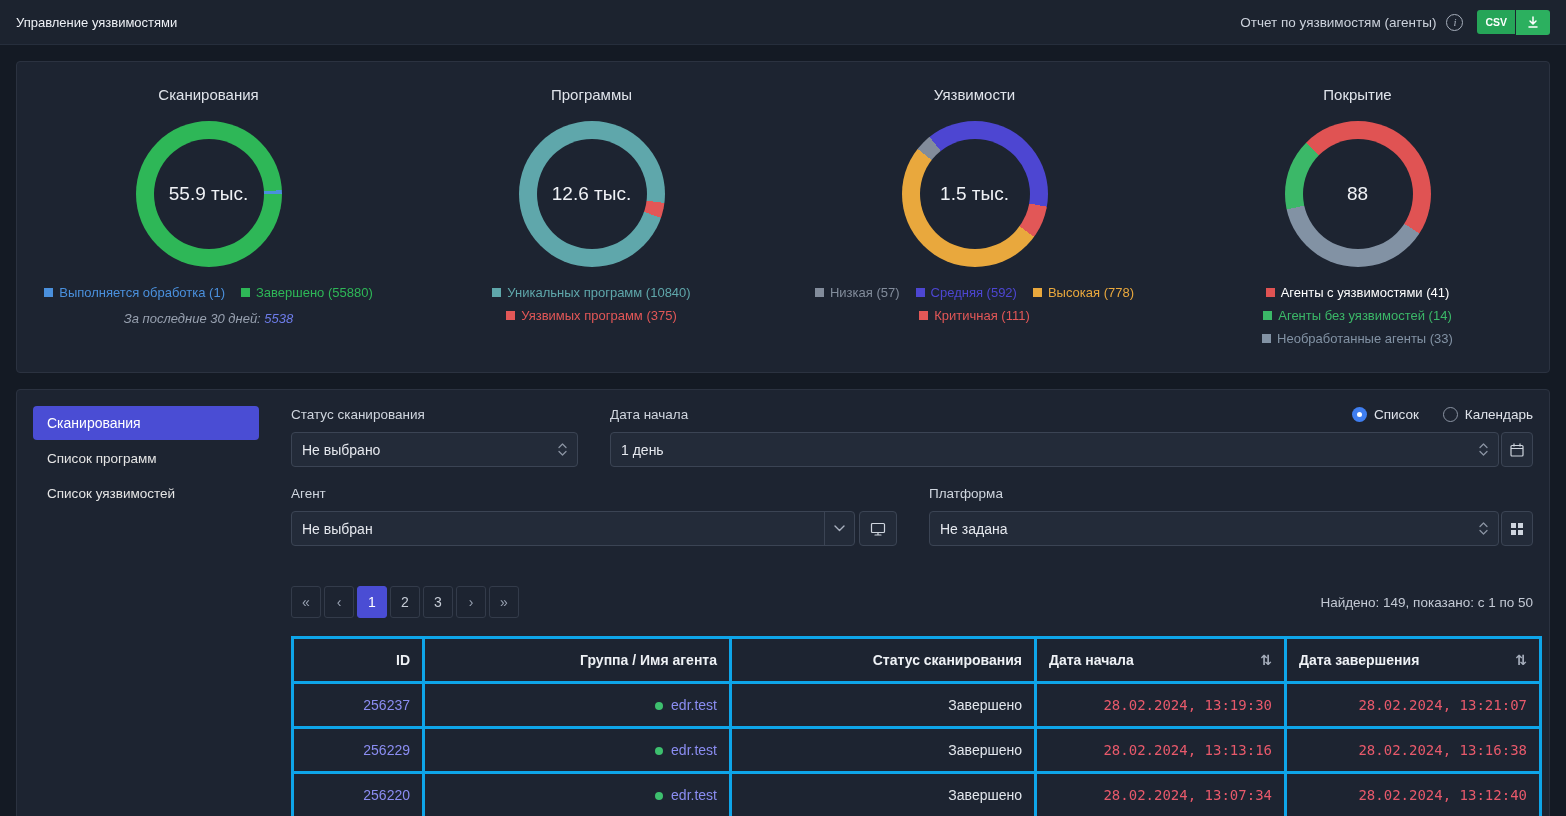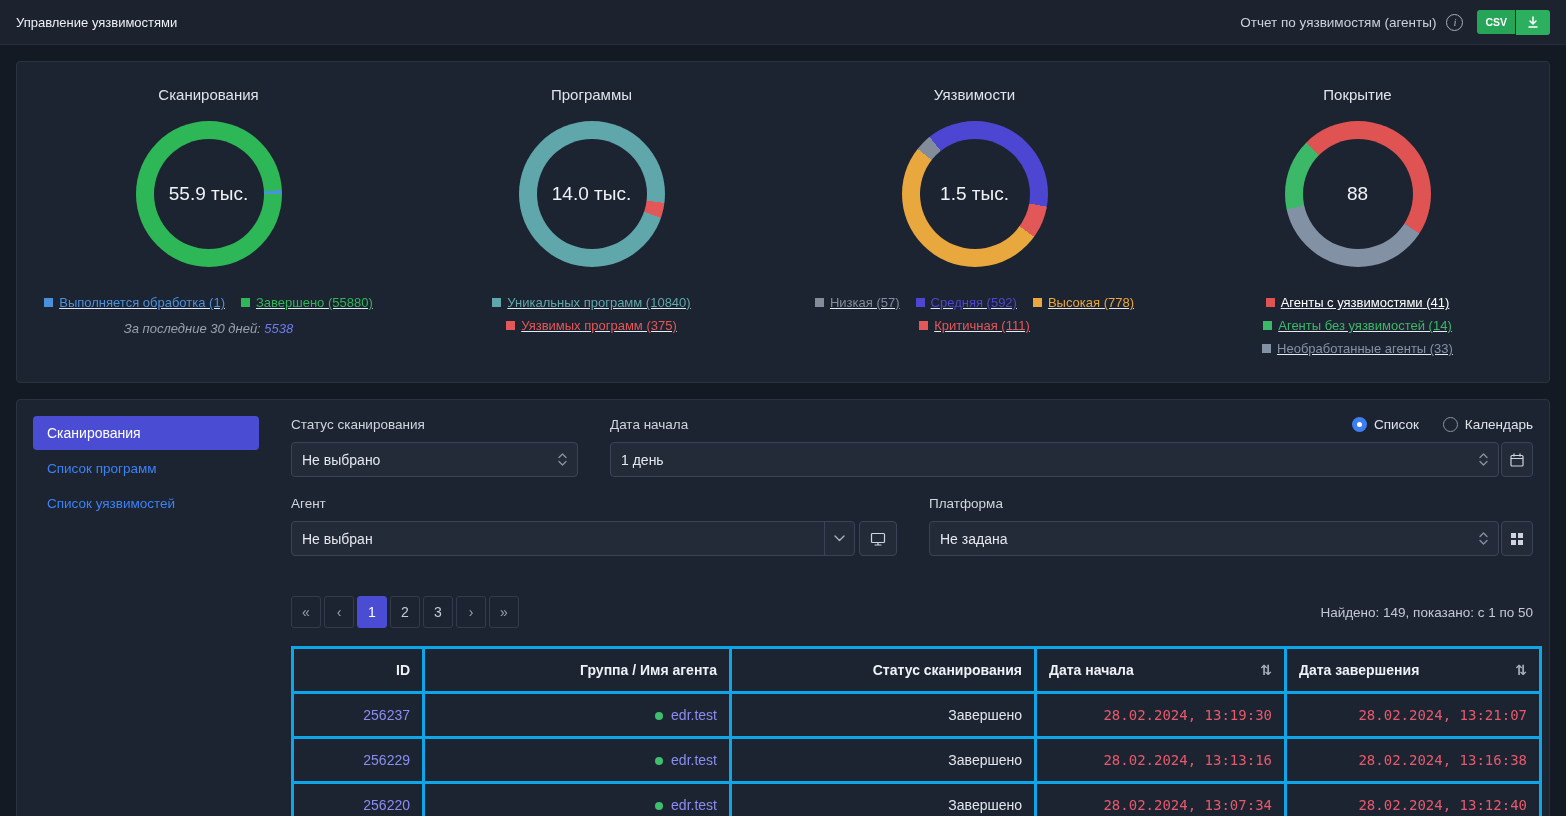--- a/index.html
+++ b/index.html
@@ -40,38 +40,38 @@
     padding:24px 0 26px; display:flex;
   }
   .stat-col { flex:1; display:flex; flex-direction:column; align-items:center; }
   .stat-title { font-size:15px; color:#e0e4eb; }
   .donut { width:146px; height:146px; border-radius:50%; position:relative; margin-top:18px; }
   .donut-hole {
     position:absolute; inset:18px; border-radius:50%; background:#1d2431;
     display:flex; align-items:center; justify-content:center;
   }
   .donut-center { font-size:19px; color:#f0f2f6; }
-  .legend { margin-top:28px; display:flex; flex-direction:column; gap:8px; align-items:center;text-decoration:underline; }
+  .legend { margin-top:18px; display:flex; flex-direction:column; gap:8px; align-items:center; }
   .legend-row { display:flex; gap:16px; justify-content:center; align-items:center; }
   .legend-item { display:inline-flex; align-items:center; gap:6px; font-size:13px; cursor:pointer; }
   .swatch { width:9px; height:9px; display:inline-block; flex:none; }
   .footnote { margin-top:11px; font-size:13px; font-style:italic; color:#97a0af; }
   .footnote a { color:#6d7ce9; font-style:italic; }
 
   
   .main-panel {
     margin:0 16px 16px; background:#1d2431; border:1px solid #2b3240; border-radius:4px;
     padding:16px; display:flex; gap:32px; min-height:460px;
   }
   .sidebar { width:226px; flex:none; display:flex; flex-direction:column; gap:2px; }
   .side-item {
     padding:9px 14px; font-size:14px; border-radius:4px; cursor:pointer;
   }
   .side-item.active { background:#4a4dd4; color:#fff; }
-  .side-item.link { color:#3b82f6; font-size:13.5px; }
+  .side-item.link { color:#e5e5e5; font-size:13.5px; }
   .content { flex:1; min-width:0; }
 
   
   .filter-row { display:flex; gap:32px; }
   .filter-row + .filter-row { margin-top:18px; }
   .fg { display:flex; flex-direction:column; }
   .fg-s { width:287px; flex:none; }
   .fg-wide { flex:1; }
   .fg-agent { width:606px; flex:none; }
   .flabel {
@@ -170,21 +170,21 @@
     <div class="footnote">
       <span>За последние 30 дней:</span>
       <a>5538</a>
     </div>
   </div>
 
   <div class="stat-col">
     <div class="stat-title">Программы</div>
     <div class="donut" style="background: conic-gradient(from 97deg, rgb(226, 87, 87) 0deg, rgb(226, 87, 87) 12.04deg, rgb(95, 167, 171) 12.04deg, rgb(95, 167, 171) 360deg);">
       <div class="donut-hole">
-        <span class="donut-center">14.0 тыс.</span>
+        <span class="donut-center">12.6 тыс.</span>
       </div>
     </div>
     <div class="legend">
       <div class="legend-row">
         <span class="legend-item">
           <i class="swatch" style="background: rgb(95, 167, 171);"></i>
           <span style="color: rgb(95, 167, 171);">Уникальных программ (10840)</span>
         </span>
       </div>
       <div class="legend-row">

